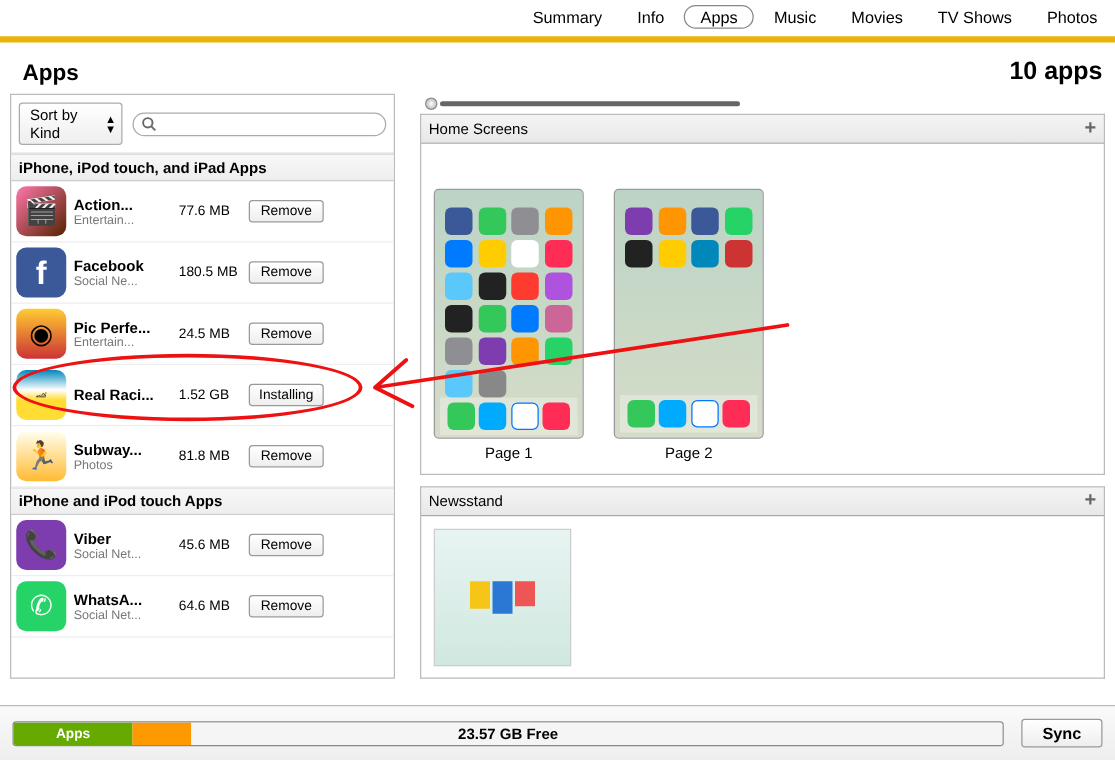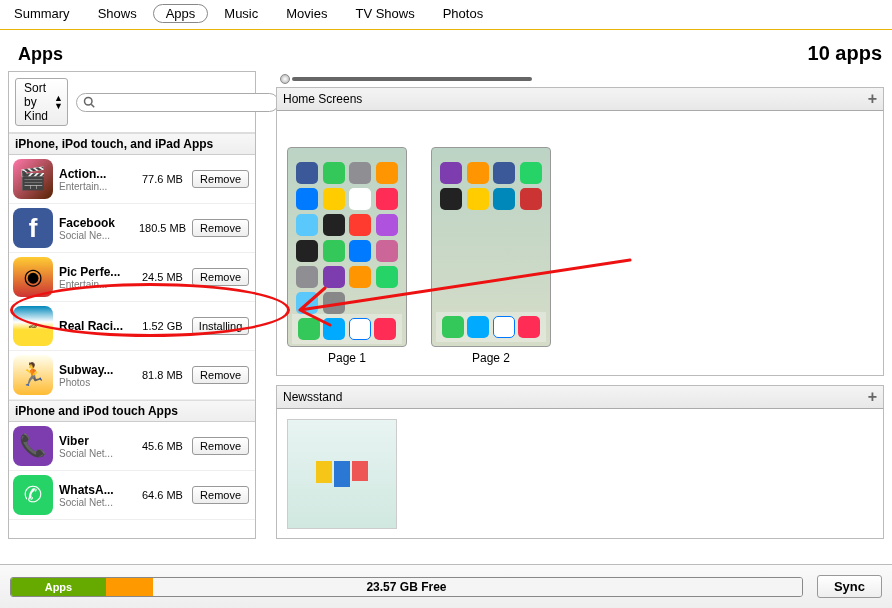--- a/index.html
+++ b/index.html
@@ -1,42 +1,42 @@
 <!DOCTYPE html>
 <html><head>
 <meta charset="utf-8">
 <style>
 * { box-sizing: border-box; margin: 0; padding: 0; }
 body { font-family: -apple-system, "Helvetica Neue", Arial, sans-serif; font-size: 12px; background: #fff; width: 892px; height: 608px; overflow: hidden; position: relative; }
 
-.top-tabs { display: flex; gap: 0; justify-content: flex-start; align-items: center; padding: 4px 0 6px; border-bottom: 1px solid #eab308; }
+.top-tabs { display: flex; gap: 0; justify-content: flex-end; align-items: center; padding: 4px 0 6px; border-bottom: 5px solid #eab308; }
 .top-tabs span { padding: 1px 12px; font-size: 13px; border-radius: 10px; margin: 0 2px; }
 .top-tabs .sel { border: 1px solid #888; }
 
 .header { display: flex; justify-content: space-between; align-items: flex-end; padding: 12px 10px 6px 18px; }
 .header h2 { font-size: 18px; font-weight: bold; }
 .header .count { font-size: 20px; font-weight: bold; }
 
 .main { display: flex; gap: 20px; padding: 0 8px; height: 468px; }
 
-.left { width: 248px; border: 1px solid #bbb; display: flex; flex-direction: column; }
+.left { width: 308px; border: 1px solid #bbb; display: flex; flex-direction: column; }
 .left-top { display: flex; gap: 8px; padding: 6px 6px; align-items: center; border-bottom: 1px solid #ddd; }
 .sort-btn { border: 1px solid #aaa; border-radius: 3px; font-size: 12px; padding: 2px 4px 2px 8px; display: flex; align-items: center; gap: 6px; background: linear-gradient(#fff,#eee); }
 .sort-btn .arr { font-size: 9px; line-height: 8px; display: flex; flex-direction: column; }
 .search { flex: 1; display: flex; align-items: center; border: 1px solid #aaa; border-radius: 10px; padding: 1px 6px; background: #fff; }
 .search svg { width: 12px; height: 12px; }
 
 .section-h { background: linear-gradient(#f7f7f7,#eee); border-bottom: 1px solid #ccc; border-top: 1px solid #ddd; padding: 3px 6px; font-size: 12px; font-weight: bold; }
 
 .app-row { display: flex; align-items: center; padding: 4px 6px 4px 4px; border-bottom: 1px solid #eee; gap: 6px; }
 .app-icon { width: 40px; height: 40px; border-radius: 8px; flex-shrink: 0; background: #ccc; display: flex; align-items: center; justify-content: center; font-size: 22px; }
 .app-text { width: 78px; overflow: hidden; }
 .app-text .name { font-weight: bold; font-size: 12px; white-space: nowrap; overflow: hidden; text-overflow: ellipsis; }
 .app-text .cat { font-size: 10px; color: #777; white-space: nowrap; overflow: hidden; text-overflow: ellipsis; }
-.app-size { width: 50px; text-align: center; font-size: 11px; }
+.app-size { width: 50px; text-align: left; font-size: 11px; }
 .app-btn { width: 60px; text-align: center; border: 1px solid #999; border-radius: 3px; font-size: 11px; padding: 2px 0; background: linear-gradient(#fff,#eee); }
 
 .right { flex: 1; display: flex; flex-direction: column; }
 .scroll-t { height: 18px; display: flex; align-items: center; padding: 0 4px; }
 .knob { width: 10px; height: 10px; border-radius: 50%; background: radial-gradient(#fff,#aaa); border: 1px solid #888; }
 .track { flex: 0 0 240px; height: 4px; background: #666; border-radius: 2px; margin-left: 2px; }
 
 .panel-h { display: flex; justify-content: space-between; align-items: center; border: 1px solid #bbb; border-bottom: 1px solid #aaa; background: linear-gradient(#f4f4f4,#e8e8e8); padding: 2px 6px; font-size: 12px; }
 .panel-body { border: 1px solid #bbb; border-top: none; padding: 10px; display: flex; gap: 24px; }
 
@@ -69,21 +69,21 @@
 .ic-rr { background: linear-gradient(#08b,#fff 40%,#fd3 60%,#fd3); font-size:7px; text-align:center; }
 .ic-subway { background: linear-gradient(#ffe,#fb3); }
 .ic-viber { background: #7d3daf; color:#fff; }
 .ic-wa { background: #25d366; color:#fff; }
 </style>
 </head>
 <body>
 
 <div class="top-tabs">
   <span>Summary</span>
-  <span>Shows</span>
+  <span>Info</span>
   <span class="sel">Apps</span>
   <span>Music</span>
   <span>Movies</span>
   <span>TV Shows</span>
   <span>Photos</span>
 </div>
 
 <div class="header">
   <h2>Apps</h2>
   <div class="count">10 apps</div>

